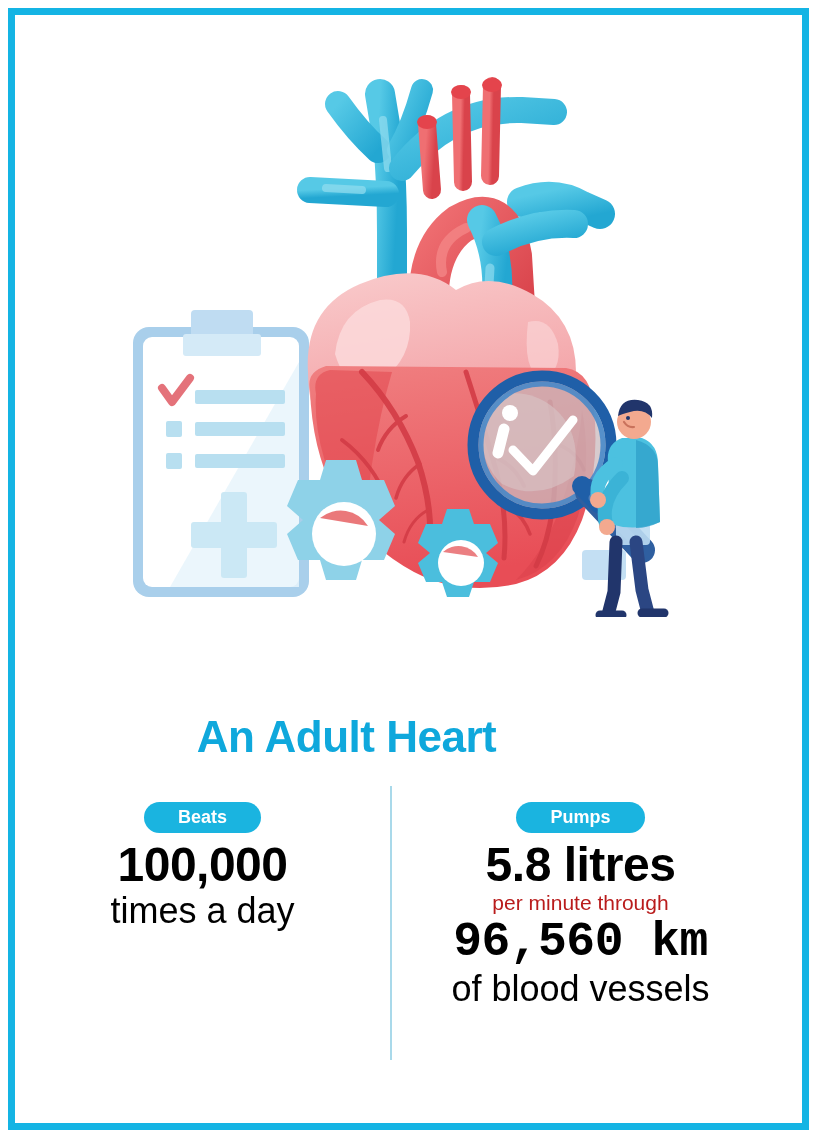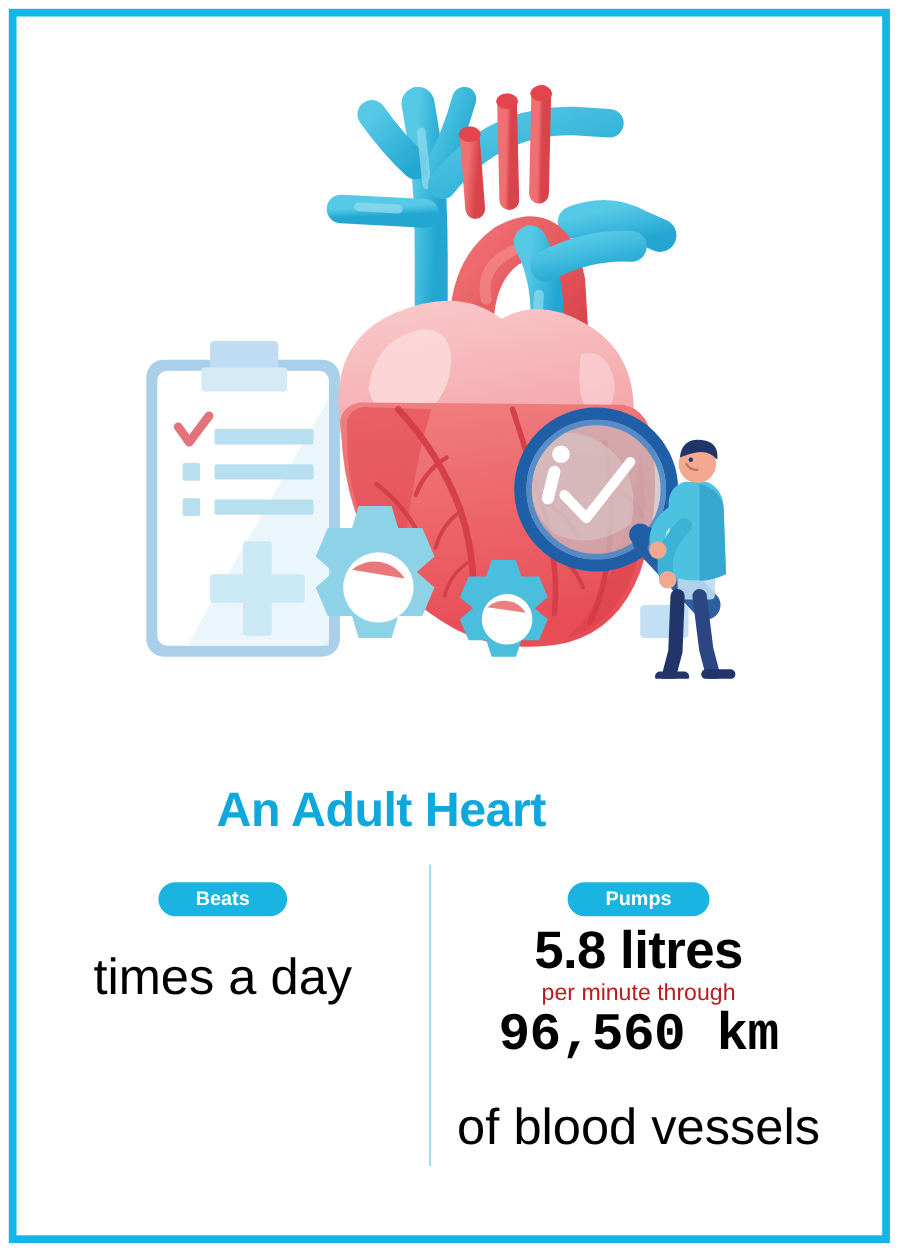--- a/index.html
+++ b/index.html
@@ -86,26 +86,25 @@
   .big {
     font-size: 48px;
     font-weight: bold;
     color: #000000;
     line-height: 1.08;
     letter-spacing: -0.5px;
     margin-top: 6px;
     white-space: nowrap;
   }
   .mid {
-    font-size: 46px;
+    font-size: 36px;
     font-weight: normal;
     color: #000000;
     line-height: 1.1;
     white-space: nowrap;
-    margin-top: 30px;
   }
   .small {
     font-size: 21px;
     font-weight: normal;
     color: #b91c1c;
     line-height: 1.15;
     white-space: nowrap;
   }
   .big.tight { margin-top: 2px; font-family: Liberation Mono, monospace; }
 </style>
@@ -289,20 +288,21 @@
       </g>
     </svg>
   </div>
 
   <div id="title">An Adult Heart</div>
 
   <div id="divider"></div>
 
   <div id="col-left" class="stat-col">
     <div class="pill">Beats</div>
+    <div class="big">100,000</div>
     <div class="mid">times a day</div>
   </div>
 
   <div id="col-right" class="stat-col">
     <div class="pill">Pumps</div>
     <div class="big">5.8 litres</div>
     <div class="small">per minute through</div>
     <div class="big tight">96,560 km</div>
     <div class="mid">of blood vessels</div>
   </div>

